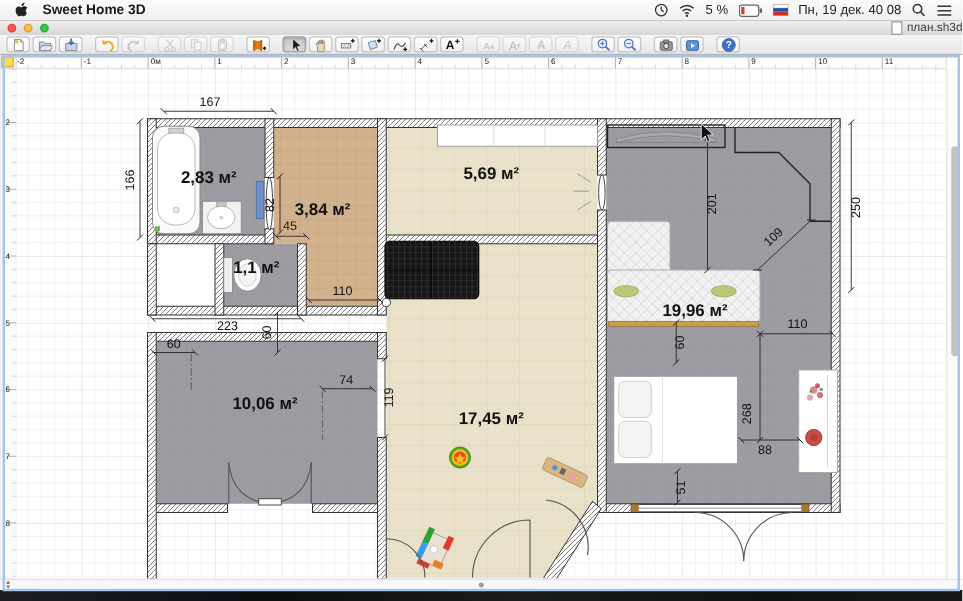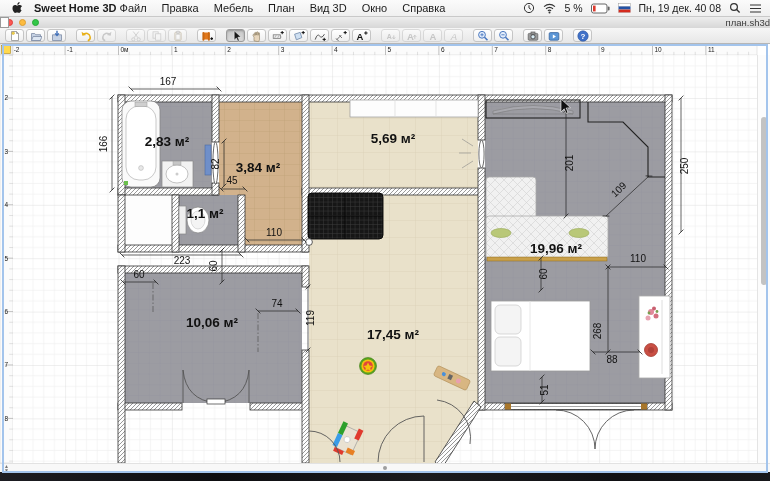--- a/index.html
+++ b/index.html
@@ -3,32 +3,32 @@
 <meta charset="utf-8">
 <style>
   html,body{margin:0;padding:0;}
   body{width:770px;height:481px;overflow:hidden;position:relative;
        font-family:"Liberation Sans",sans-serif;background:#fff;-webkit-font-smoothing:antialiased;}
   
   #menubar{position:absolute;left:0;top:0;width:770px;height:17px;
     background:linear-gradient(#fbfbfb,#f0f0f0);border-bottom:1px solid #c9c9c9;
     display:flex;align-items:center;padding:0 8px;box-sizing:border-box;font-size:11px;color:#1a1a1a;}
   #apple-logo{width:12px;height:13px;margin:0 10px 0 4px;flex:0 0 auto;}
-  #app-name{font-weight:bold;margin-right:3px;}
+  #app-name{font-weight:bold;margin-right:26px;}
   #menus{display:flex;gap:15px;}
   .menu-item{cursor:default;}
   #status-area{margin-left:auto;display:flex;align-items:center;gap:8px;font-size:10.5px;color:#222;}
   .st-icon{display:inline-block;vertical-align:middle;}
   
   #titlebar{position:absolute;left:0;top:17px;width:770px;height:11px;
     background:linear-gradient(#ededed,#d7d7d7);border-bottom:1px solid #b2b2b2;
     display:flex;align-items:center;font-size:9.5px;color:#3d3d3d;}
   .traffic{width:7px;height:7px;border-radius:50%;margin-left:6px;flex:0 0 auto;}
   #win-title{position:absolute;left:0;right:0;text-align:center;pointer-events:none;
-     display:flex;align-items:center;justify-content:space-between;gap:4px;height:100%;}
+     display:flex;align-items:center;justify-content:flex-end;gap:4px;height:100%;}
   #doc-icon{width:7px;height:9px;background:#fdfdfd;border:1px solid #9a9a9a;display:inline-block;}
   
   #toolbar{position:absolute;left:0;top:28px;width:770px;height:16px;
     background:linear-gradient(#f6f6f6,#e7e7e7);border-bottom:1px solid #b6b6b6;
     display:flex;align-items:center;padding-left:5px;box-sizing:border-box;}
   .tb-btn{width:19px;height:13px;border:1px solid #c5c5c5;border-radius:3px;
     background:linear-gradient(#ffffff,#efefef);margin-right:2px;
     display:flex;align-items:center;justify-content:center;box-sizing:border-box;}
   .tb-btn svg{width:12px;height:12px;}
   .tb-btn.group-start{margin-left:8px;}
@@ -49,29 +49,20 @@
 </style>
 </head>
 <body>
 
 <div id="menubar">
   <svg id="apple-logo" viewBox="0 0 12 13">
     <path d="M8.6 6.7c0-1.6 1.3-2.3 1.4-2.4-.8-1.1-2-1.2-2.4-1.2-1-.1-2 .6-2.5.6S3.8 3.1 3 3.1C1.7 3.2.5 4.2.5 6.2c0 1.2.4 2.5 1 3.3.5.8 1 1.4 1.7 1.4s1-.4 1.9-.4 1.1.4 1.9.4 1.3-.7 1.8-1.4c.5-.8.8-1.6.8-1.6S8.6 8.3 8.6 6.7z" fill="#222"></path>
     <path d="M7 1.9C7.4 1.4 7.7.7 7.6 0 7 0 6.3.4 5.9.9c-.4.4-.7 1.2-.6 1.8.7.1 1.3-.3 1.7-.8z" fill="#222"></path>
   </svg>
   <span id="app-name">Sweet Home 3D</span>
-  <div id="menus">
-      <span class="menu-item">Файл</span>
-      <span class="menu-item">Правка</span>
-      <span class="menu-item">Мебель</span>
-      <span class="menu-item">План</span>
-      <span class="menu-item">Вид 3D</span>
-      <span class="menu-item">Окно</span>
-      <span class="menu-item">Справка</span>
-    </div>
   <div id="status-area">
     <svg class="st-icon" width="12" height="12" viewBox="0 0 12 12">
       <circle cx="6" cy="6" r="4.6" fill="none" stroke="#333" stroke-width="1"></circle>
       <path d="M6 3.2V6l2 1.4" fill="none" stroke="#333" stroke-width="1"></path>
     </svg>
     <svg class="st-icon" width="13" height="11" viewBox="0 0 13 11">
       <path d="M1 3.6q5.5-4.4 11 0M3 5.8q3.5-2.8 7 0M4.9 7.8q1.6-1.3 3.2 0" fill="none" stroke="#333" stroke-width="1.1"></path>
       <circle cx="6.5" cy="9.6" r="1" fill="#333"></circle>
     </svg>
     <span>5 %</span>

